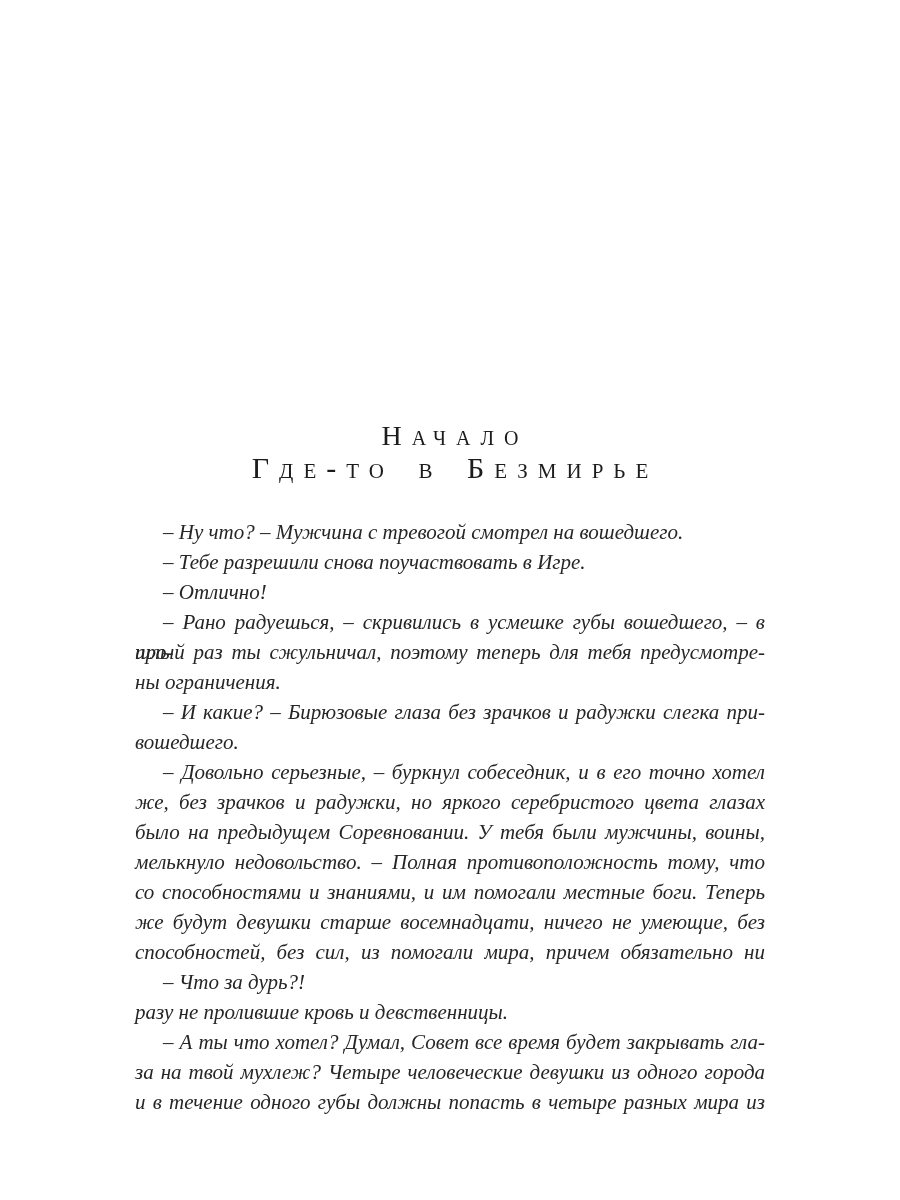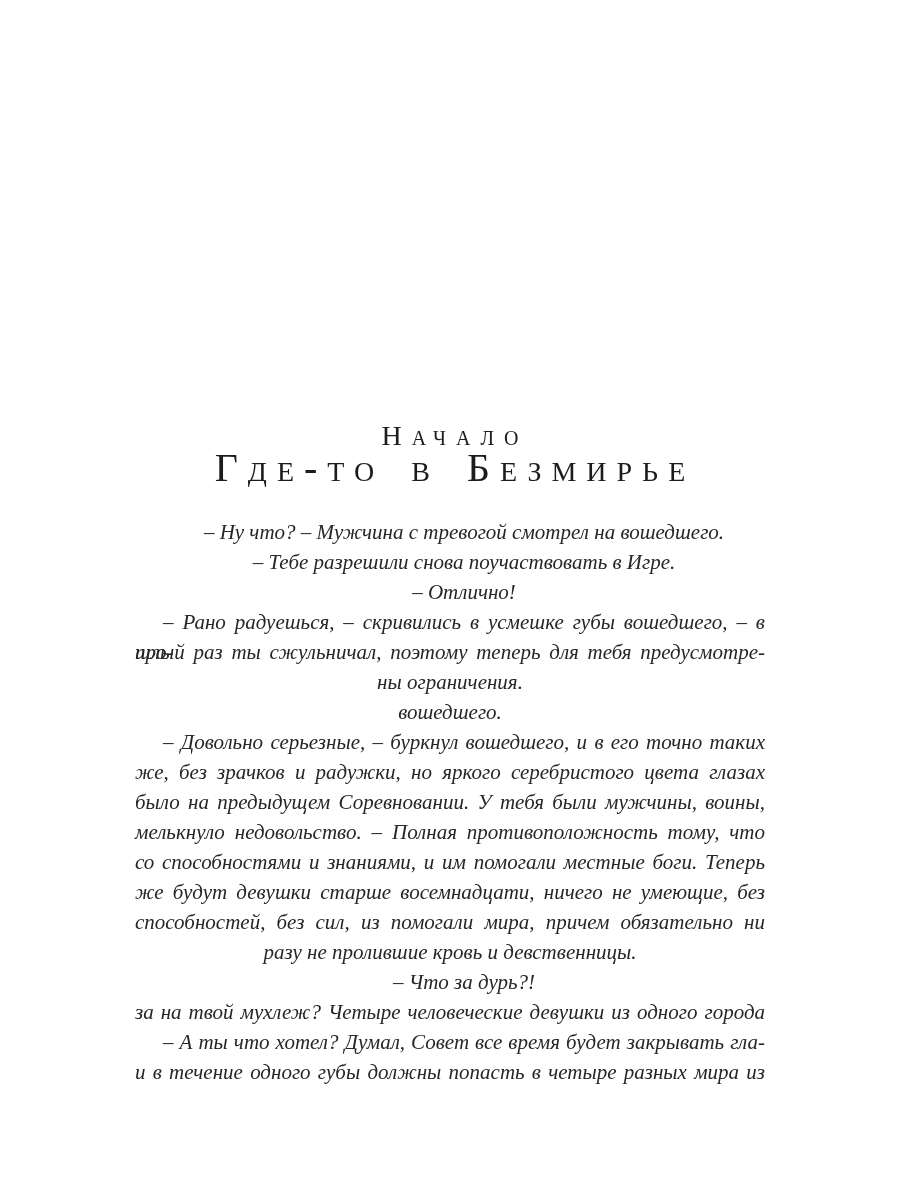--- a/index.html
+++ b/index.html
@@ -30,41 +30,41 @@
   .title-line1 {
     font-size: 28px;
     line-height: 30px;
     font-variant: small-caps;
     letter-spacing: 10px;
     text-indent: 10px; 
     white-space: nowrap;
   }
   .title-line2 {
     margin-top: 1px;
-    font-size: 40px;
+    font-size: 30px;
     line-height: 32px;
     font-variant: small-caps;
     letter-spacing: 10px;
     word-spacing: 7px;
     text-indent: 10px;
     white-space: nowrap;
   }
   .body-text {
     position: absolute;
     left: 135px;
     top: 517px;
     width: 630px;
     color: #262626;
   }
   .line {
     font-style: italic;
     font-size: 21px;
     line-height: 30px;
     height: 30px;
-    text-align: center;
+    text-align: left;
     white-space: nowrap;
   }
   .line.just {
     white-space: normal;
     text-align: justify;
     text-align-last: justify;
   }
   .line.ind {
     text-indent: 28px;
   }
@@ -79,28 +79,29 @@
     <div class="title-line2">Где-то в Безмирье</div>
   </div>
 
   <div class="body-text">
       <div class="line ind">– Ну что? – Мужчина с тревогой смотрел на вошедшего.</div>
       <div class="line ind">– Тебе разрешили снова поучаствовать в Игре.</div>
       <div class="line ind">– Отлично!</div>
       <div class="line just ind">– Рано радуешься, – скривились в усмешке губы вошедшего, – в про-</div>
       <div class="line just">шлый раз ты сжульничал, поэтому теперь для тебя предусмотре-</div>
       <div class="line">ны ограничения.</div>
+      <div class="line just ind">– И какие? – Бирюзовые глаза без зрачков и радужки слегка при-</div>
       <div class="line">вошедшего.</div>
-      <div class="line just ind">– Довольно серьезные, – буркнул вошедшего, и в его точно таких</div>
+      <div class="line just ind">– Довольно серьезные, – буркнул собеседник, и в его точно хотел</div>
       <div class="line just">же, без зрачков и радужки, но яркого серебристого цвета глазах</div>
       <div class="line just">было на предыдущем Соревновании. У тебя были мужчины, воины,</div>
       <div class="line just">мелькнуло недовольство. – Полная противоположность тому, что</div>
       <div class="line just">со способностями и знаниями, и им помогали местные боги. Теперь</div>
       <div class="line just">же будут девушки старше восемнадцати, ничего не умеющие, без</div>
       <div class="line just">способностей, без сил, из помогали мира, причем обязательно ни</div>
+      <div class="line ind">– Что за дурь?!</div>
       <div class="line">разу не пролившие кровь и девственницы.</div>
-      <div class="line ind">– Что за дурь?!</div>
+      <div class="line just ind">– А ты что хотел? Думал, Совет все время будет закрывать гла-</div>
       <div class="line just">за на твой мухлеж? Четыре человеческие девушки из одного города</div>
-      <div class="line just ind">– А ты что хотел? Думал, Совет все время будет закрывать гла-</div>
       <div class="line just">и в течение одного губы должны попасть в четыре разных мира из</div>
     </div>
 
 </div>
 
 </body></html>

